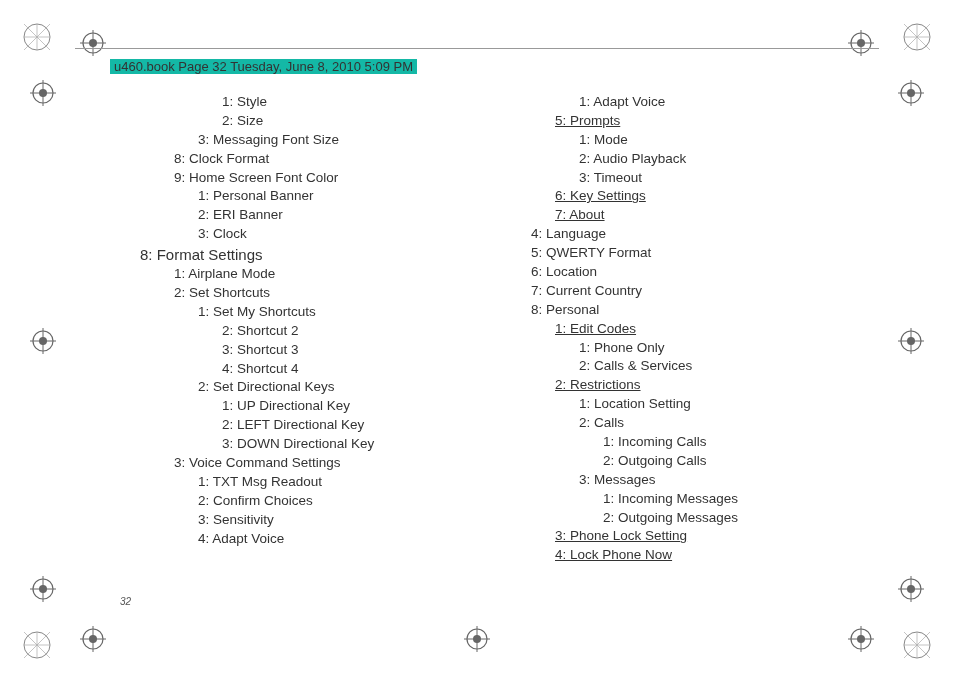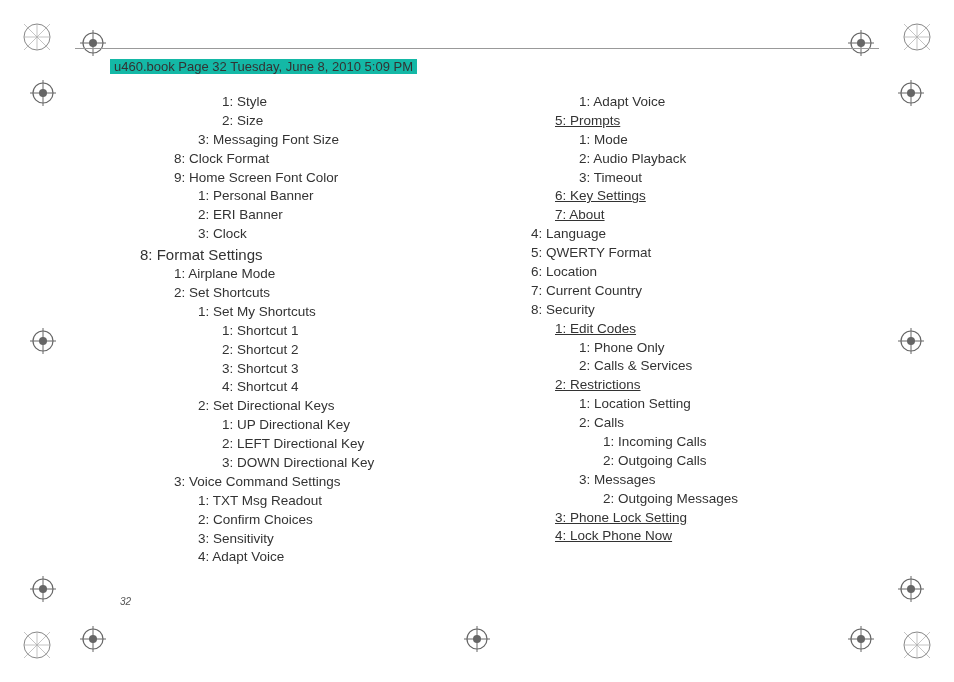--- a/index.html
+++ b/index.html
@@ -191,21 +191,20 @@
       <div class="lvl2">3: Messaging Font Size</div>
       <div class="lvl1">8: Clock Format</div>
       <div class="lvl1">9: Home Screen Font Color</div>
       <div class="lvl2">1: Personal Banner</div>
       <div class="lvl2">2: ERI Banner</div>
       <div class="lvl2">3: Clock</div>
       <div class="lvl0">8: Format Settings</div>
       <div class="lvl1">1: Airplane Mode</div>
       <div class="lvl1">2: Set Shortcuts</div>
       <div class="lvl2">1: Set My Shortcuts</div>
-      <div class="lvl3">1: Shortcut 1</div>
       <div class="lvl3">2: Shortcut 2</div>
       <div class="lvl3">3: Shortcut 3</div>
       <div class="lvl3">4: Shortcut 4</div>
       <div class="lvl2">2: Set Directional Keys</div>
       <div class="lvl3">1: UP Directional Key</div>
       <div class="lvl3">2: LEFT Directional Key</div>
       <div class="lvl3">3: DOWN Directional Key</div>
       <div class="lvl1">3: Voice Command Settings</div>
       <div class="lvl2">1: TXT Msg Readout</div>
       <div class="lvl2">2: Confirm Choices</div>
@@ -217,29 +216,30 @@
       <div class="c-lvl2">5: Prompts</div>
       <div class="c-lvl3">1: Mode</div>
       <div class="c-lvl3">2: Audio Playback</div>
       <div class="c-lvl3">3: Timeout</div>
       <div class="c-lvl2">6: Key Settings</div>
       <div class="c-lvl2">7: About</div>
       <div class="c-lvl1">4: Language</div>
       <div class="c-lvl1">5: QWERTY Format</div>
       <div class="c-lvl1">6: Location</div>
       <div class="c-lvl1">7: Current Country</div>
-      <div class="c-lvl1">8: Security</div>
+      <div class="c-lvl1">8: Personal</div>
       <div class="c-lvl2">1: Edit Codes</div>
       <div class="c-lvl3">1: Phone Only</div>
       <div class="c-lvl3">2: Calls &amp; Services</div>
       <div class="c-lvl2">2: Restrictions</div>
       <div class="c-lvl3">1: Location Setting</div>
       <div class="c-lvl3">2: Calls</div>
       <div class="c-lvl4">1: Incoming Calls</div>
       <div class="c-lvl4">2: Outgoing Calls</div>
       <div class="c-lvl3">3: Messages</div>
+      <div class="c-lvl4">1: Incoming Messages</div>
       <div class="c-lvl4">2: Outgoing Messages</div>
       <div class="c-lvl2">3: Phone Lock Setting</div>
       <div class="c-lvl2">4: Lock Phone Now</div>
     </div>
 </div>
 
 <div class="page-num">32</div>
 
 </body></html>

